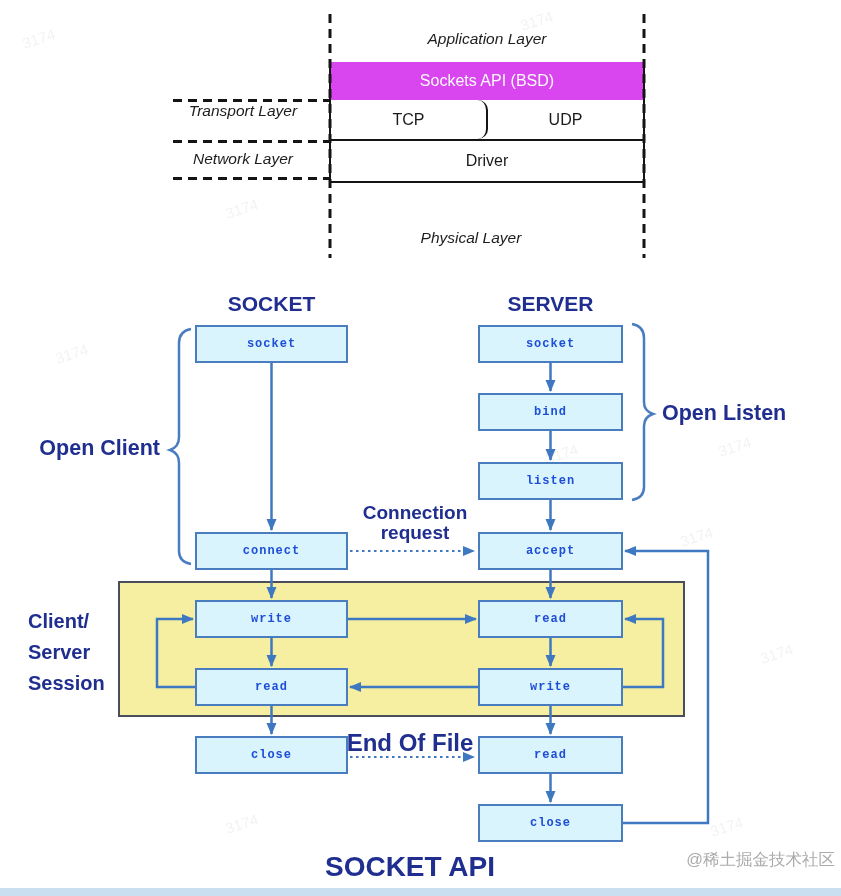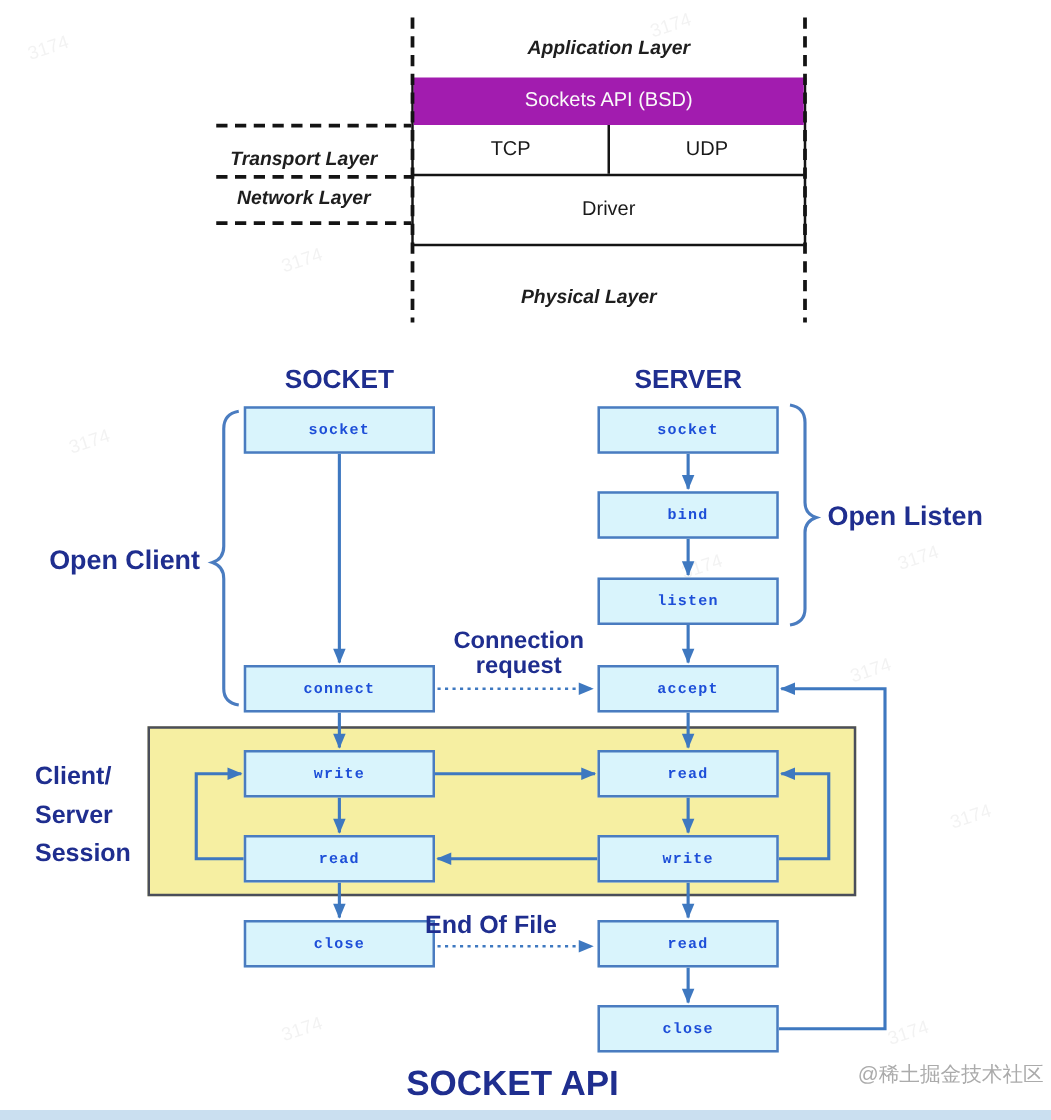--- a/index.html
+++ b/index.html
@@ -1,41 +1,41 @@
 <!DOCTYPE html>
 <html><head>
 <meta charset="utf-8">
 <style>
   html,body{margin:0;padding:0;background:#ffffff;}
   #canvas{
     position:relative;width:841px;height:896px;background:#ffffff;overflow:hidden;
     font-family:"Liberation Sans",sans-serif;
   }
-  .abs{position:absolute;font-weight:bold;}
+  .abs{position:absolute;}
   
   .stack-label{
     font-style:italic;font-size:15.5px;color:#1e1e1e;text-align:center;
     display:flex;align-items:center;justify-content:center;
   }
   .stack-table{
     position:absolute;left:329px;top:62px;width:316px;
     border-left:2px solid #141414;border-right:2px solid #141414;box-sizing:border-box;
   }
   .stack-bar{
-    height:38px;background:#a21caf;color:#fafafa;font-size:16px;
+    height:38px;background:#d946ef;color:#fafafa;font-size:16px;
     display:flex;align-items:center;justify-content:center;
   }
   .stack-row{
     display:flex;border-bottom:2px solid #141414;box-sizing:border-box;
     font-size:16px;color:#1a1a1a;
   }
   .stack-cell{
     flex:1;display:flex;align-items:center;justify-content:center;box-sizing:border-box;
   }
-  .cell-divider{border-right:2px solid #141414;}
+  .cell-divider{border-right:2px solid #141414;border-radius:10px;}
   
   .fbox{
     position:absolute;height:38px;box-sizing:border-box;
     background:#d9f4fc;border:2px solid #4a7cc0;
     display:flex;align-items:center;justify-content:center;
     font-family:"Liberation Mono",monospace;font-weight:bold;
     font-size:12px;color:#1d4ed8;letter-spacing:1px;z-index:3;
   }
   .client-box{left:195px;width:153px;}
   .server-box{left:478px;width:145px;}
@@ -85,28 +85,28 @@
   <span class="wm" style="left:710px;top:818px">3174</span>
 
   <div class="abs stack-label" style="left:330px;top:18px;width:314px;height:42px;">Application Layer</div>
 
   <div class="stack-table">
     <div class="stack-bar">Sockets API (BSD)</div>
     <div class="stack-row" style="height:41px">
       <div class="stack-cell cell-divider">TCP</div>
       <div class="stack-cell">UDP</div>
     </div>
-    <div class="stack-row" style="height:56px">
+    <div class="stack-row" style="height:42px">
       <div class="stack-cell">Driver</div>
     </div>
   </div>
 
   <div class="abs stack-label" style="left:314px;top:220px;width:314px;height:36px;">Physical Layer</div>
 
-  <div class="abs stack-label" style="left:168px;top:111px;width:150px;height:34px;">Transport Layer</div>
+  <div class="abs stack-label" style="left:168px;top:94px;width:150px;height:34px;">Transport Layer</div>
   <div class="abs stack-label" style="left:168px;top:142px;width:150px;height:34px;">Network Layer</div>
 
   <div id="session-box"></div>
 
   <svg id="connector-svg" width="841" height="896" viewBox="0 0 841 896">
     <defs>
       <marker id="ah" markerUnits="userSpaceOnUse" markerWidth="14" markerHeight="12" viewBox="0 0 14 12" refX="12" refY="6" orient="auto">
         <path d="M1,1 L13,6 L1,11 Z" fill="#3e78c0"></path>
       </marker>
     </defs>
@@ -174,19 +174,19 @@
     <div>Client/</div>
     <div>Server</div>
     <div>Session</div>
   </div>
 
   <div class="navy-label" style="left:340px;top:503px;width:150px;text-align:center;font-size:19px;line-height:20px;">
     <div>Connection</div>
     <div>request</div>
   </div>
 
-  <div class="navy-label" style="left:340px;top:729px;width:140px;text-align:left;font-size:20px;">End Of File</div>
+  <div class="navy-label" style="left:340px;top:729px;width:140px;text-align:center;font-size:24px;">End Of File</div>
 
   <div id="title">SOCKET API</div>
   <div id="site-credit">@稀土掘金技术社区</div>
   <div id="bottom-strip"></div>
 
 </div>
 
 </body></html>

